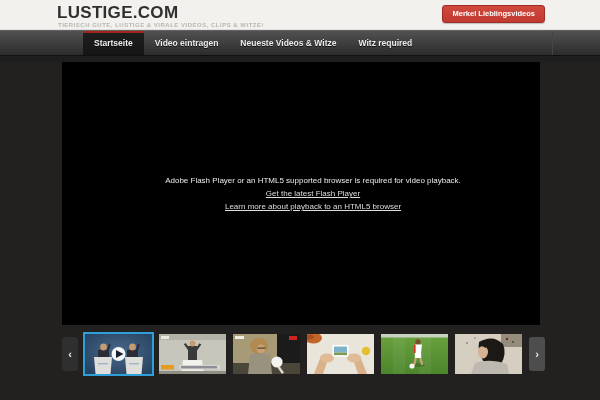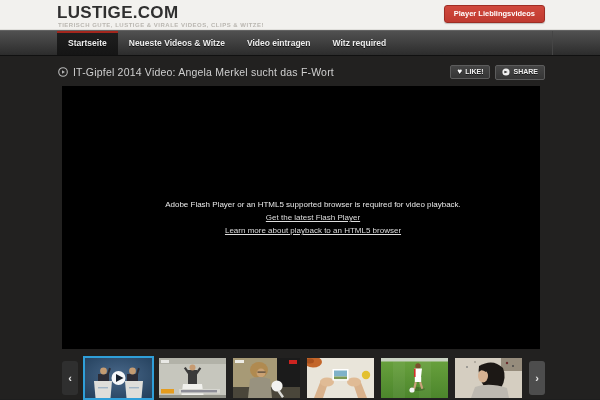--- a/index.html
+++ b/index.html
@@ -11,21 +11,21 @@
   .logo { position:absolute; left:57px; top:3px; font-size:17px; font-weight:bold;
           letter-spacing:.3px; color:#2f2f2f; cursor:pointer; }
   .tagline { position:absolute; left:58px; top:22px; font-size:6px; letter-spacing:.5px;
              color:#b9b6b0; font-weight:bold; }
   .fav-btn { position:absolute; right:55px; top:5px; background:linear-gradient(#d0493d,#c03a30);
              border:1px solid #9e2d24; border-radius:3px; color:#fff; font-size:7.5px;
              font-weight:bold; padding:3px 9px 4px; cursor:pointer; box-shadow:0 1px 1px rgba(0,0,0,.2); }
 
   
   .nav { position:relative; height:26px; background:linear-gradient(#515151,#2c2c2c);
-         border-top:1px solid #636363; border-bottom:1px solid #101010; display:flex; padding-left:57px; }
+         border-top:1px solid #636363; border-bottom:1px solid #101010; display:flex; padding-left:83px; }
   .nav-item { height:100%; display:flex; align-items:center; padding:0 11px; color:#ededed;
               font-size:8.5px; font-weight:bold; text-shadow:0 1px 0 rgba(0,0,0,.7); cursor:pointer; }
   .nav-item.active { background:linear-gradient(#1f1f1f,#151515);
                      box-shadow:inset 0 2px 0 #a3261d; }
   .nav-divider { position:absolute; left:552px; top:0; width:1px; height:100%; background:#454545; }
 
   
   .content { position:relative; width:600px; height:343px; background:#222120; }
   .title-row { display:flex; align-items:center; margin:0 55px; padding-top:8px; height:24px; }
   .title-icon { width:10px; height:10px; margin-left:3px; flex:0 0 auto; }
@@ -54,51 +54,33 @@
            background:#000; overflow:hidden; }
   .thumb.active { box-shadow:0 0 0 2px #2f9fd9; }
   .thumb svg { display:block; width:67px; height:40px; }
 </style>
 </head>
 <body>
 
 <div class="header">
   <div class="logo">LUSTIGE.COM</div>
   <div class="tagline">TIERISCH GUTE, LUSTIGE &amp; VIRALE VIDEOS, CLIPS &amp; WITZE!</div>
-  <div class="fav-btn">Player Lieblingsvideos</div>
+  <div class="fav-btn">Merkel Lieblingsvideos</div>
 </div>
 
 <div class="nav">
   <div class="nav-item active">Startseite</div>
+  <div class="nav-item">Video eintragen</div>
   <div class="nav-item">Neueste Videos &amp; Witze</div>
-  <div class="nav-item">Video eintragen</div>
   <div class="nav-item">Witz required</div>
   <div class="nav-divider"></div>
 </div>
 
 <div class="content">
 
-  <div class="title-row">
-    <svg class="title-icon" viewBox="0 0 10 10">
-      <circle cx="5" cy="5" r="4.3" fill="none" stroke="#b5b5b5" stroke-width="1.1"></circle>
-      <path d="M4 3.2 L7 5 L4 6.8 Z" fill="#b5b5b5"></path>
-    </svg>
-    <div class="page-title">IT-Gipfel 2014 Video: Angela Merkel sucht das F-Wort</div>
-    <div class="action-btn">
-      <span class="heart">♥</span>
-      <span>LIKE!</span>
-    </div>
-    <div class="action-btn">
-      <svg class="share-ic" viewBox="0 0 10 10">
-        <circle cx="5" cy="5" r="4.5" fill="#f0f0f0"></circle>
-        <path d="M3 3.4 L7.2 5 L3 6.6 Z" fill="#2c2c2c"></path>
-      </svg>
-      <span>SHARE</span>
-    </div>
-  </div>
 
   <div class="player">
     <div class="player-msg">
       <span>Adobe Flash Player or an HTML5 supported browser is required for video playback.</span>
       <span class="player-link">Get the latest Flash Player</span>
       <span class="player-link">Learn more about playback to an HTML5 browser</span>
     </div>
   </div>
 
   <div class="carousel">

